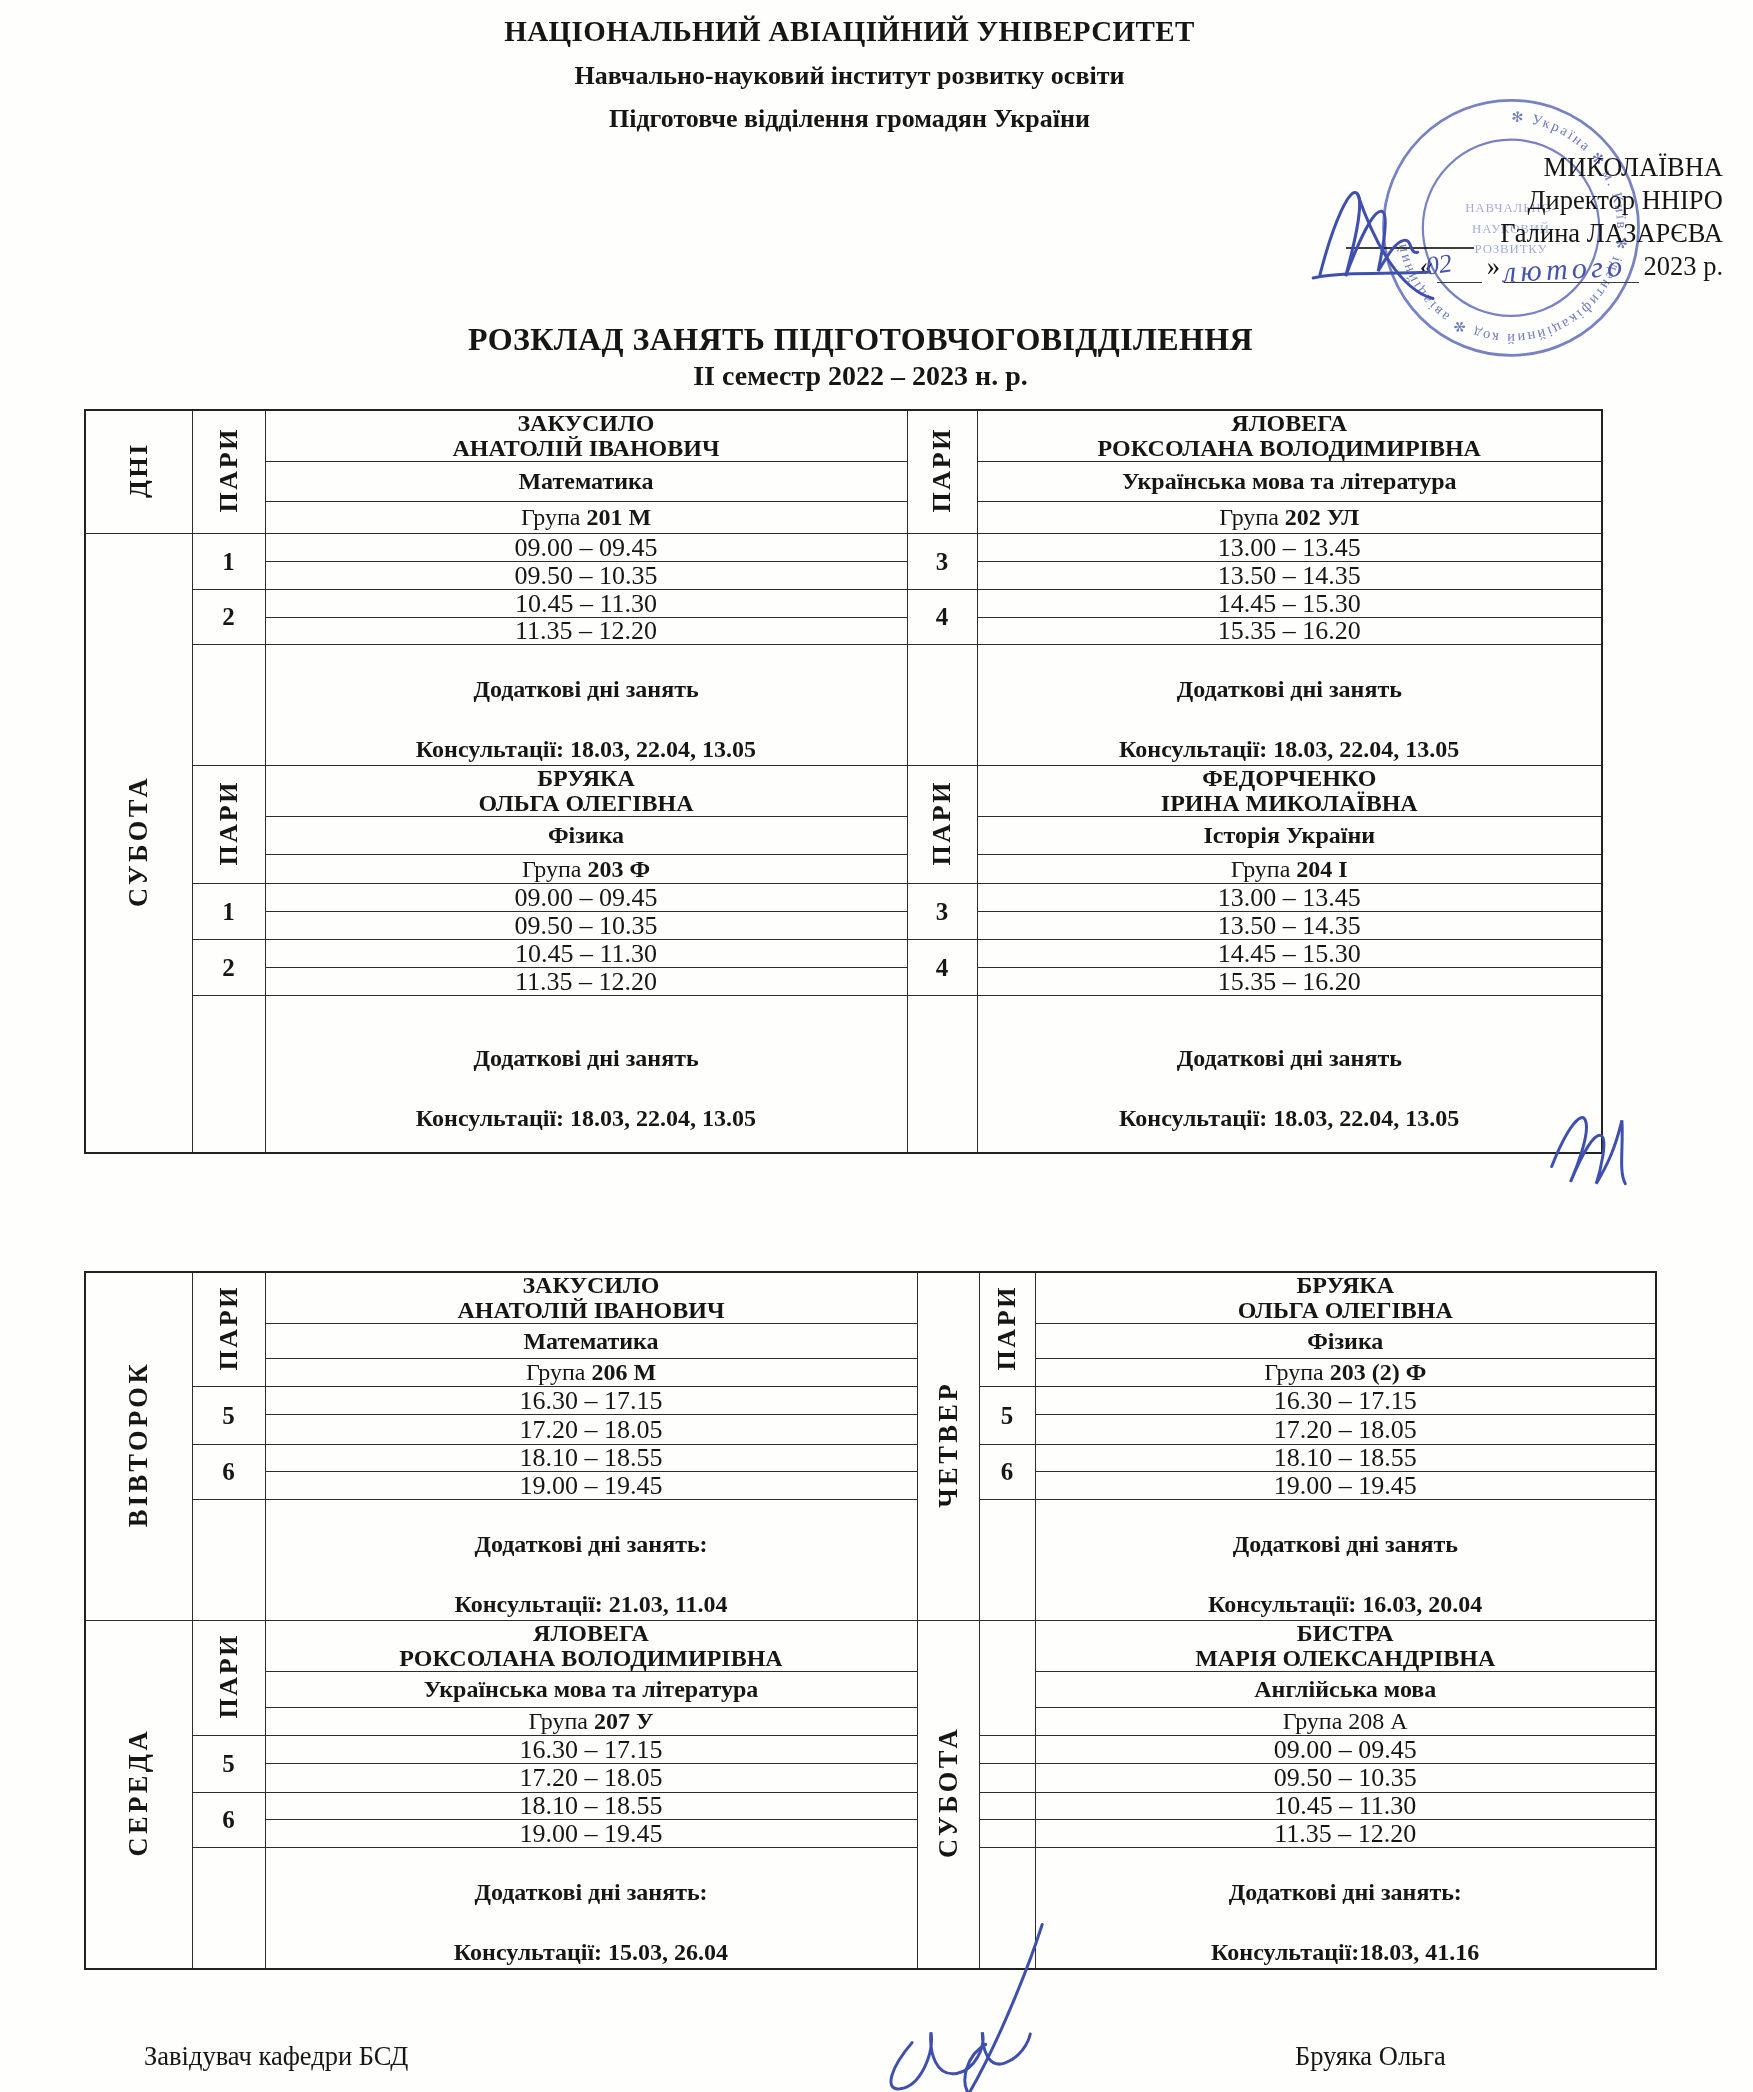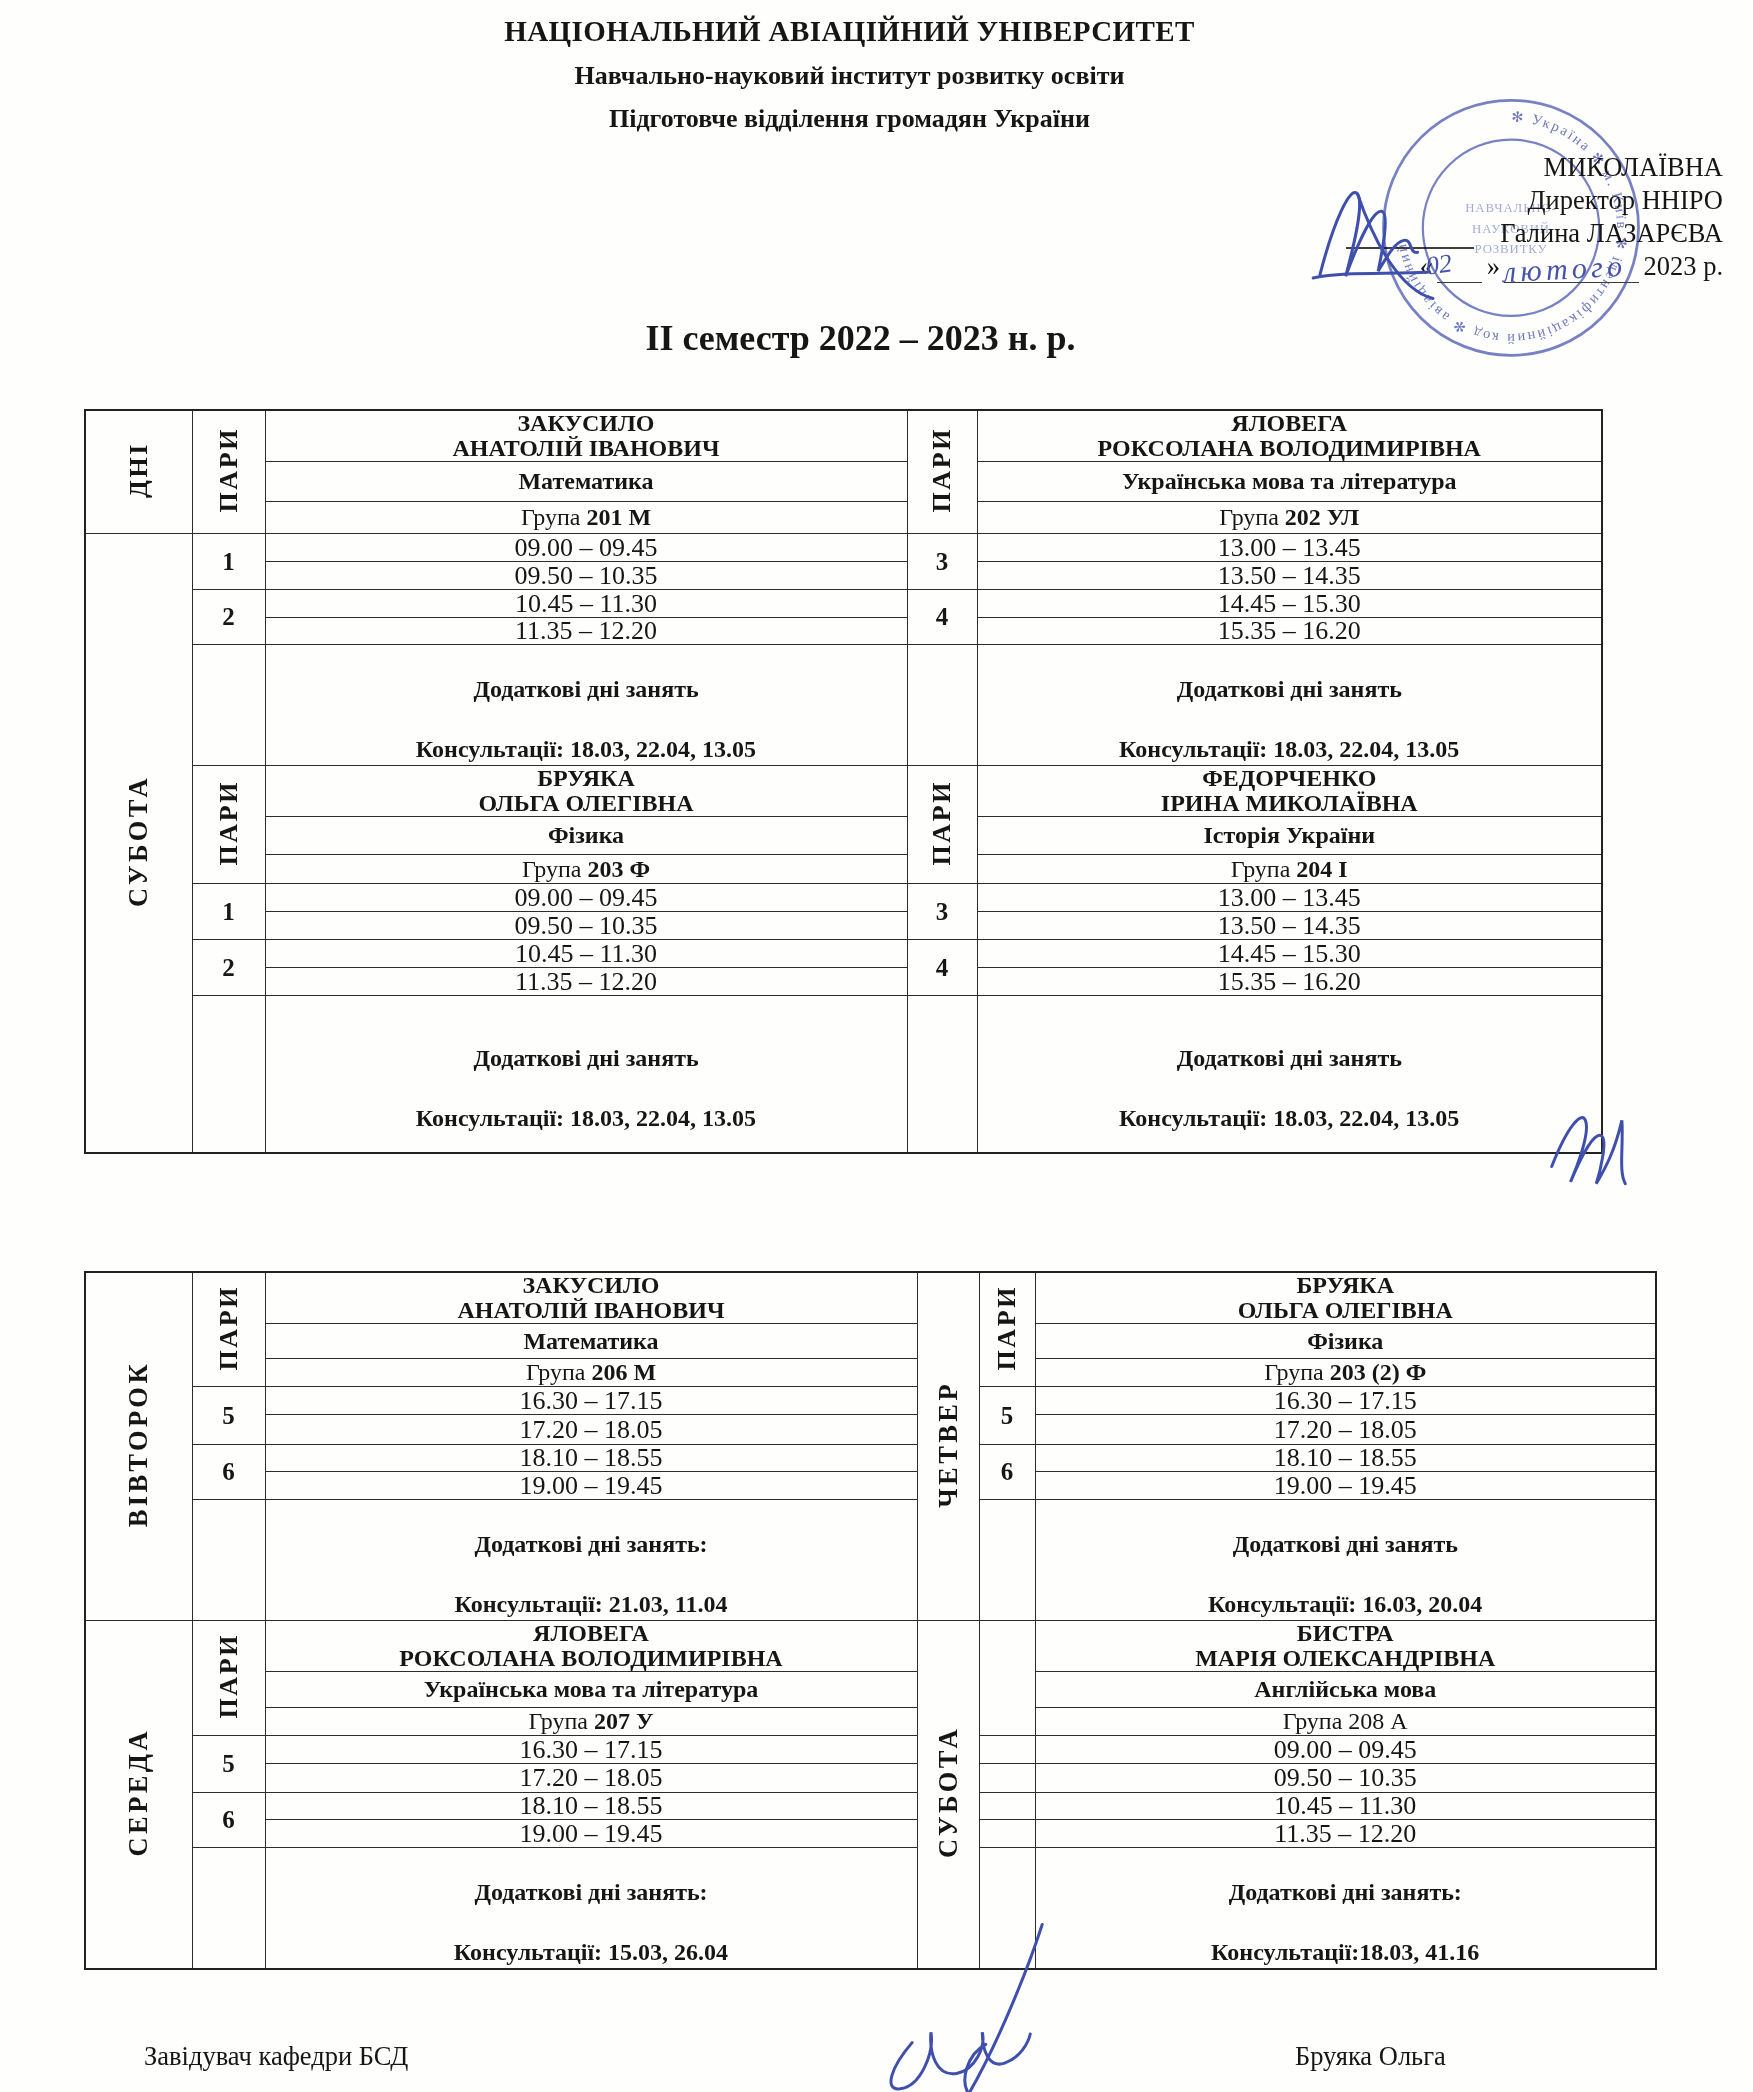--- a/index.html
+++ b/index.html
@@ -28,21 +28,21 @@
   #hw-day   { left:1426px; top:250px; font-size:26px; transform:rotate(-8deg); }
   #hw-month { left:1503px; top:252px; font-size:30px; letter-spacing:4.3px; transform:rotate(-3deg); }
 
   
   #stamp { left:1374px; top:84px; width:274px; height:291px; z-index:2;
            mix-blend-mode:multiply; pointer-events:none; }
 
   
   #doc-title { top:320px; left:0; width:1721px; text-align:center; font-weight:bold; }
   #doc-title .t1 { font-size:32px; line-height:38px; letter-spacing:0.4px; }
-  #doc-title .t2 { font-size:36px; line-height:36px; }
+  #doc-title .t2 { font-size:28px; line-height:36px; }
 
   
   table.sched { position:absolute; border-collapse:collapse; table-layout:fixed;
                 border:2.6px solid #222; }
   .sched td { border:1.7px solid #2c2c2c; padding:0; text-align:center;
               vertical-align:middle; overflow:hidden; }
   td.rot > div { display:inline-block; writing-mode:vertical-rl; transform:rotate(180deg);
                  font-weight:bold; font-size:26px; letter-spacing:2.6px; white-space:nowrap; }
   td.dayrot > div { font-size:26.5px; letter-spacing:3.4px; }
   .name  { font-weight:bold; font-size:24px; line-height:25px; }
@@ -108,20 +108,21 @@
   </g>
 </svg>
 
 <svg id="sig-stamp" class="sig" viewBox="0 0 215 155">
   <path class="ink" d="M14,122 C30,60 50,16 58,28 C66,40 52,94 44,124 C58,86 76,46 86,48 C96,50 86,98 82,118 C94,98 102,84 112,82 C122,80 118,98 128,96"></path>
   <path class="ink" d="M58,28 C78,86 108,140 146,150"></path>
   <path class="ink" d="M6,126 C44,118 94,122 142,119"></path>
 </svg>
 
 <div id="doc-title" class="abs">
+  <div class="t1">РОЗКЛАД ЗАНЯТЬ ПІДГОТОВЧОГОВІДДІЛЕННЯ</div>
   <div class="t2">ІІ семестр 2022 – 2023 н. р.</div>
 </div>
 
 <table class="sched" style="left:84px; top:409px; width:1517px;">
   <colgroup>
     <col style="width:107px">
       <col style="width:73px">
       <col style="width:642px">
     <col style="width:70px">
       <col style="width:625px">

